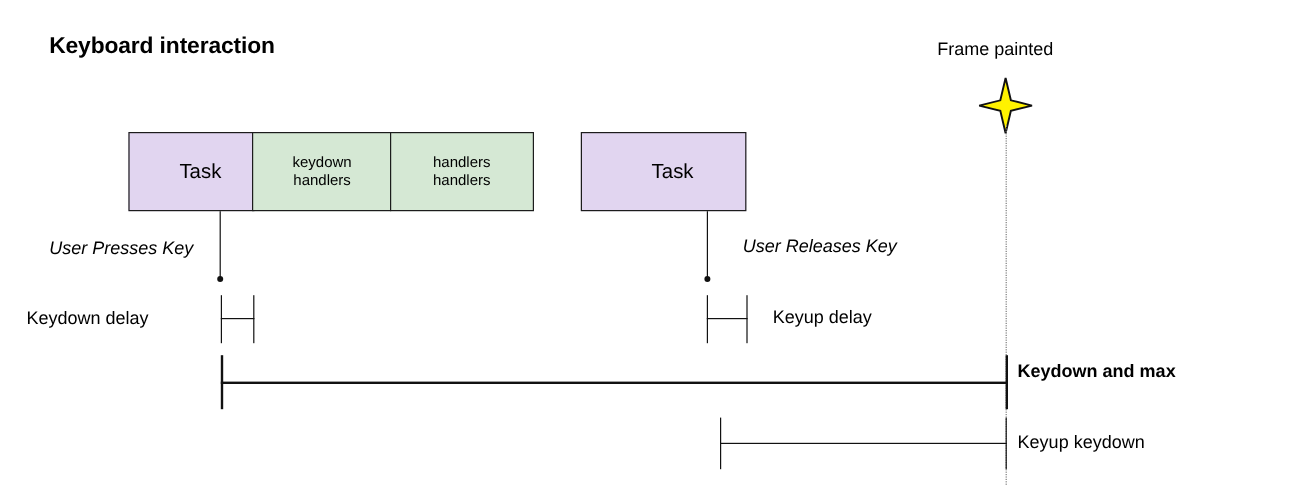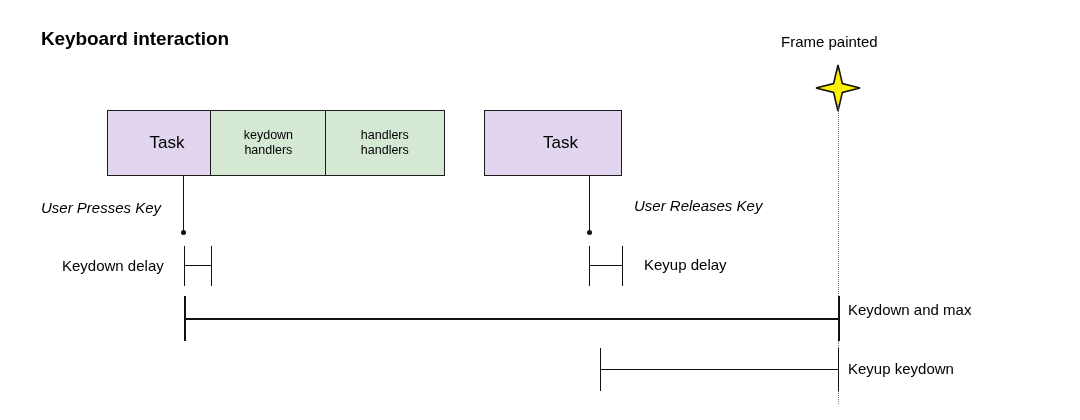--- a/index.html
+++ b/index.html
@@ -70,21 +70,21 @@
     position: absolute;
     width: 5px; height: 5px;
     background: #111111;
     border-radius: 50%;
   }
 
   
   .label { position: absolute; white-space: nowrap; }
   .label-md { font-size: 15px; }
   .label-sm { font-size: 15px; font-style: italic; }
-  .label-bold { font-weight: normal; font-size: 15px; }
+  .label-bold { font-weight: bold; font-size: 15px; }
   .label-wrap { white-space: normal; line-height: 1.25; }
 
   
   #frame-star { position: absolute; left: 815px; top: 64px; }
 </style>
 </head>
 <body>
 
 <div id="stage">
 
@@ -123,26 +123,26 @@
       <span>Task</span>
     </div>
   </div>
 
   <div class="vline" style="left:183px; top:176px; height:56px;"></div>
   <div class="dot" style="left:181px; top:230px;"></div>
   <div class="abs label label-sm" style="left:41px; top:199px;">User Presses Key</div>
 
   <div class="vline" style="left:589px; top:176px; height:56px;"></div>
   <div class="dot" style="left:587px; top:230px;"></div>
-  <div class="abs label label-sm" style="left:634px; top:197px;">User Releases Key</div>
+  <div class="abs label label-sm" style="left:619px; top:197px;">User Releases Key</div>
 
   <div class="vline" style="left:184px; top:246px; height:40px;"></div>
   <div class="vline" style="left:211px; top:246px; height:40px;"></div>
   <div class="hline" style="left:184px; top:265px; width:28px;"></div>
-  <div class="abs label label-md" style="left:22px; top:257px;margin-left:40px;">Keydown delay</div>
+  <div class="abs label label-md" style="left:22px; top:257px;">Keydown delay</div>
 
   <div class="vline" style="left:589px; top:246px; height:40px;"></div>
   <div class="vline" style="left:622px; top:246px; height:40px;"></div>
   <div class="hline" style="left:589px; top:265px; width:34px;"></div>
   <div class="abs label label-md" style="left:644px; top:256px;text-align:center;">Keyup delay</div>
 
   <div class="vline-thick" style="left:184px; top:296px; height:45px;"></div>
   <div class="vline-thick" style="left:838px; top:296px; height:45px;"></div>
   <div class="hline-thick" style="left:184px; top:318px; width:655px;"></div>
   <div class="abs label label-bold label-wrap" style="left:848px; top:301px; width:180px;">

